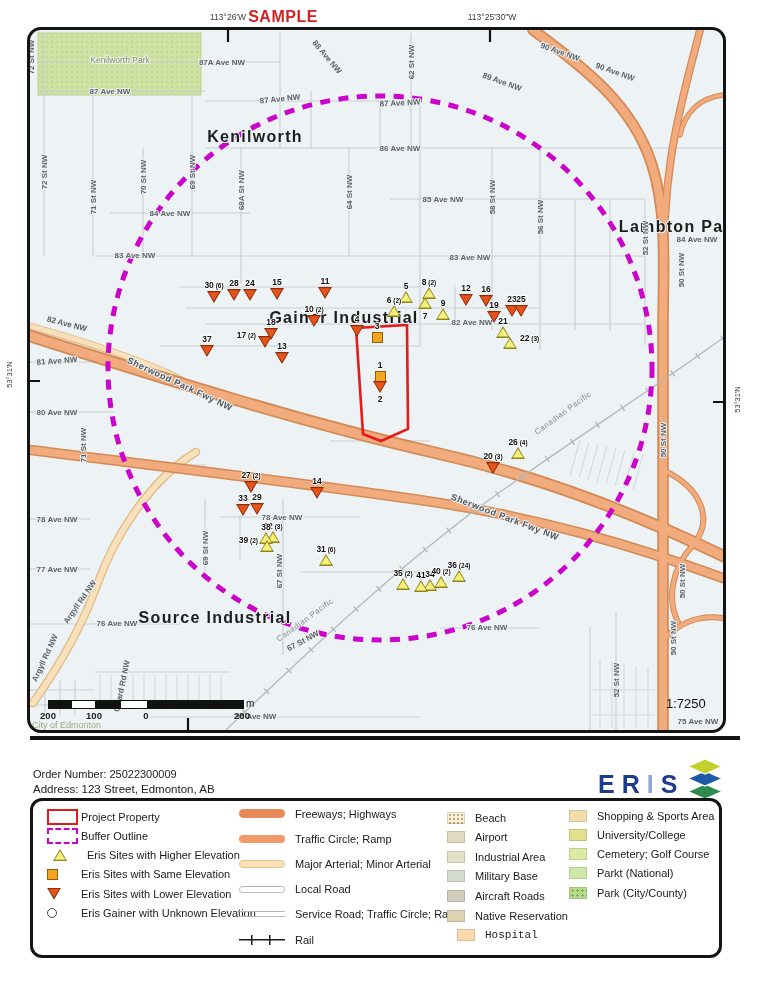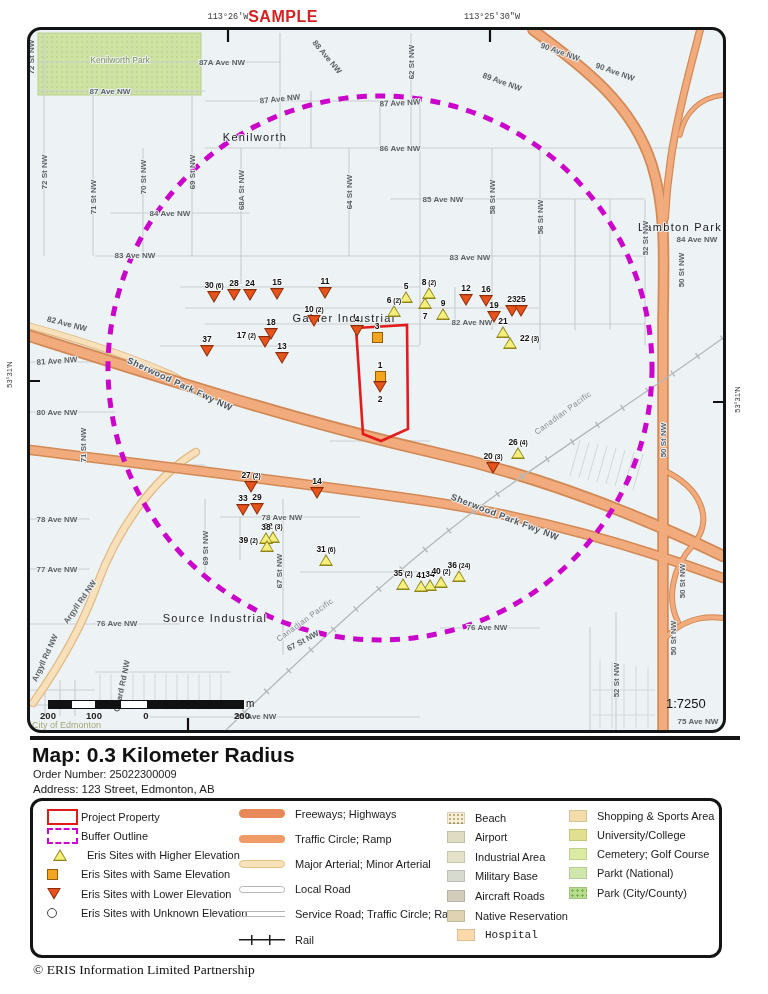--- a/index.html
+++ b/index.html
@@ -1,33 +1,33 @@
 <!DOCTYPE html>
 <html><head>
 <meta charset="utf-8">
 <style>
   html,body{margin:0;padding:0;background:#fff;}
   .page{position:relative;width:768px;height:994px;background:#fff;overflow:hidden;
         font-family:"Liberation Sans",sans-serif;}
   
-  .hdr-coord{position:absolute;font-size:8.5px;color:#3a3a3a;transform:translateX(-50%);font-family:Liberation Mono, monospace;}
+  .hdr-coord{position:absolute;font-size:8.5px;color:#3a3a3a;transform:translateX(-50%);}
   .hdr-sample{position:absolute;font-size:16px;font-weight:bold;color:#d42222;letter-spacing:.5px;
               transform:translateX(-50%);}
   .lat-label{position:absolute;font-size:7.5px;color:#3a3a3a;transform:rotate(-90deg);transform-origin:center;}
   
   .map-layer{position:absolute;left:30px;top:30px;width:693px;height:700px;overflow:hidden;
              border-radius:11px;background:#edf2f5;}
   .map-border{position:absolute;left:27px;top:27px;width:693px;height:700px;border:3px solid #141414;
               border-radius:14px;pointer-events:none;z-index:30;}
   .map-layer svg{position:absolute;left:0;top:0;z-index:1;}
   #map-labels,#map-markers{position:absolute;left:0;top:0;width:100%;height:100%;z-index:3;}
   .maplabel{position:absolute;white-space:nowrap;
             text-shadow:1px 0 #edf2f5,-1px 0 #edf2f5,0 1px #edf2f5,0 -1px #edf2f5,1px 1px #edf2f5,-1px -1px #edf2f5;}
   .maplabel.st{font-size:8px;font-weight:700;color:#5d6165;}
-  .maplabel.area{font-size:11px;font-weight:normal;color:#1c1c1c;letter-spacing:1.3px;}
+  .maplabel.area{font-size:16px;font-weight:bold;color:#1c1c1c;letter-spacing:1.3px;}
   .maplabel.park{font-size:8.5px;font-weight:400;color:#7e8f52;}
   .maplabel.fwy{font-size:9px;font-weight:700;color:#4f545a;letter-spacing:.6px;}
   .maplabel.rail{font-size:8px;font-weight:400;color:#82888d;letter-spacing:.5px;}
   
   .mk{position:absolute;width:0;height:0;}
   .gly-H{position:relative;display:inline-block;width:14px;height:12px;background:#8f851b;
          clip-path:polygon(50% 0,100% 100%,0 100%);}
   .gly-H::after{content:"";position:absolute;left:1.7px;top:2px;width:10.6px;height:8.6px;background:#f5f07b;
          clip-path:polygon(50% 0,100% 100%,0 100%);}
   .gly-L{position:relative;display:inline-block;width:14px;height:12px;background:#8a2d07;
@@ -404,23 +404,30 @@
       <span style="left:46px">100</span>
       <span style="left:98px">0</span>
       <span style="left:194px">200</span>
     </div>
     <span class="scale-unit">m</span>
     <span class="map-ratio">1:7250</span>
   </div>
   <div class="map-border"></div>
 
   <div class="rule"></div>
-  <div class="tb-title">Map: 0.3 Kilometer Radius</div>
   <div class="tb-line1">Order Number: 25022300009</div>
   <div class="tb-line2">Address: 123 Street, Edmonton, AB</div>
+  <div class="logo">
+    <div class="logo-letters"><span>E</span><span>R</span><span class="li">I</span><span>S</span></div>
+    <svg class="logo-icon" width="38" height="42" viewBox="0 0 38 42">
+      <polygon points="19,26 36,33.5 19,41 2,33.5" fill="#2e8b4f" stroke="#fff" stroke-width="1.2"></polygon>
+      <polygon points="19,13 36,20.5 19,28 2,20.5" fill="#1e5aa8" stroke="#fff" stroke-width="1.2"></polygon>
+      <polygon points="19,1 36,8.5 19,16 2,8.5" fill="#c3cf2b" stroke="#fff" stroke-width="1.2"></polygon>
+    </svg>
+  </div>
 
   <div class="legend" id="legend-box">
       <div class="lg-row" style="left: 14px; top: 8px;">
         <span class="lg-sw" style="width: 34px;">
           <span class="sw-project"></span>
         </span>
         <span class="lg-label">Project Property</span>
       </div>
       <div class="lg-row" style="left: 14px; top: 27.3px;">
         <span class="lg-sw" style="width: 34px;">
@@ -443,21 +450,21 @@
       <div class="lg-row" style="left: 14px; top: 85.2px;">
         <span class="lg-sw" style="width: 34px;">
           <span class="gly-L"></span>
         </span>
         <span class="lg-label">Eris Sites with Lower Elevation</span>
       </div>
       <div class="lg-row" style="left: 14px; top: 104.5px;">
         <span class="lg-sw" style="width: 34px;">
           <span class="gly-U"></span>
         </span>
-        <span class="lg-label">Eris Sites with Unknown Elevation</span>
+        <span class="lg-label">Eris Gainer with Unknown Elevation</span>
       </div>
       <div class="lg-row" style="left: 206px; top: 5px;">
         <span class="lg-sw" style="width: 56px;">
           <span class="sw-freeway"></span>
         </span>
         <span class="lg-label">Freeways; Highways</span>
       </div>
       <div class="lg-row" style="left: 206px; top: 30.2px;">
         <span class="lg-sw" style="width: 56px;">
           <span class="sw-ramp"></span>
@@ -556,15 +563,14 @@
       </div>
       <div class="lg-row" style="left: 536px; top: 84.2px;">
         <span class="lg-sw" style="width: 28px;">
           <span class="sw-area pat-dots-green" style="background-color:#b9dd90"></span>
         </span>
         <span class="lg-label">Park (City/County)</span>
       </div>
     </div>
 
   <div class="footer">
-    <span>© ERIS Information Limited Partnership</span>
   </div>
 </div>
 
 </body></html>

